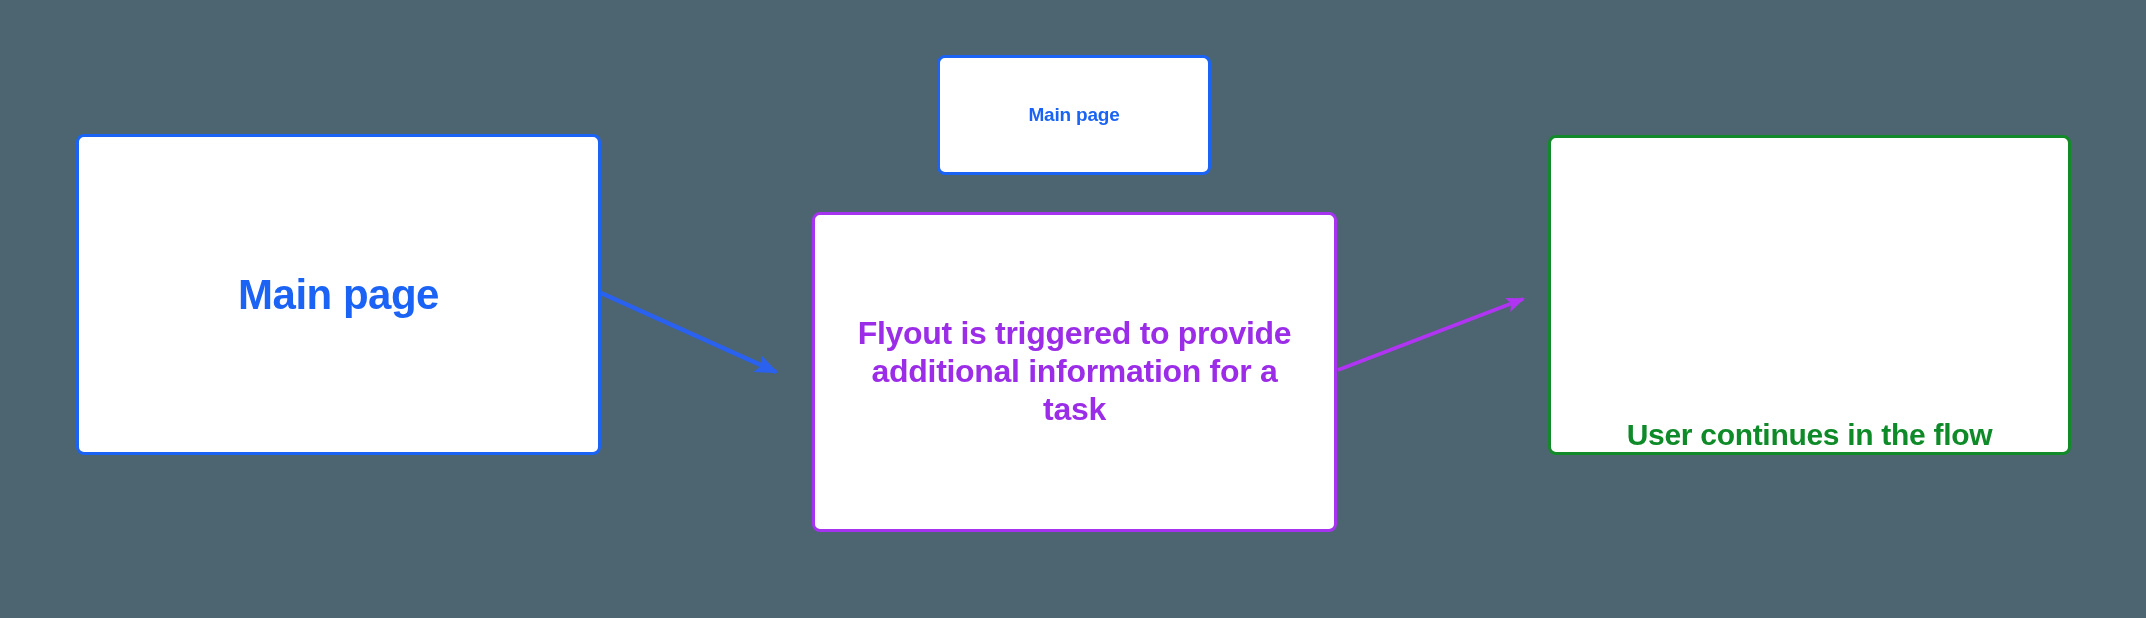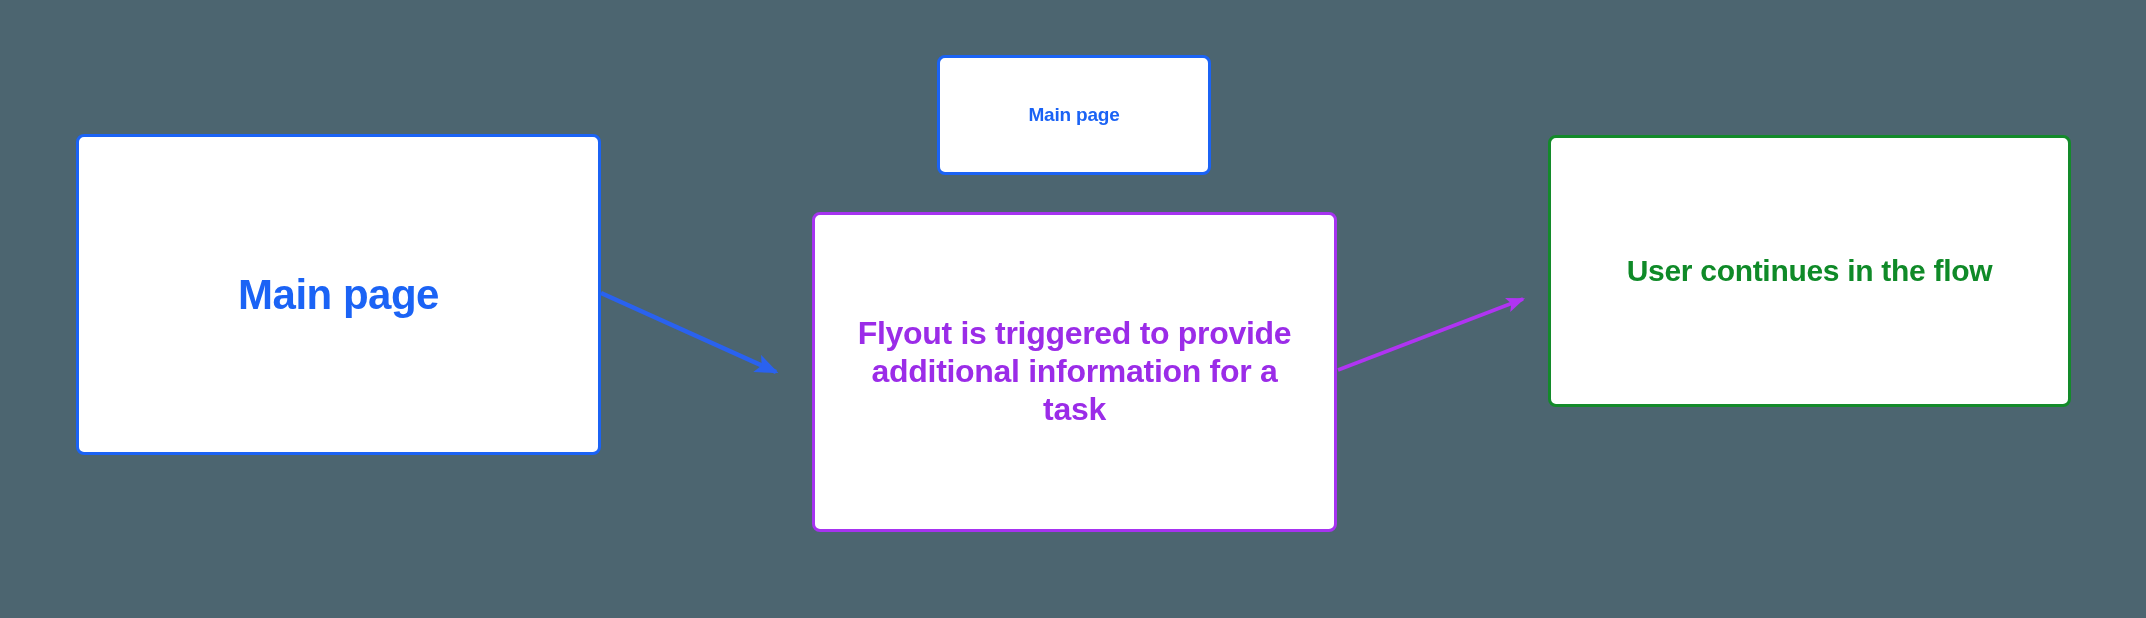--- a/index.html
+++ b/index.html
@@ -66,26 +66,27 @@
     font-size: 32px;
     padding: 0 26px;
     letter-spacing: -0.3px;
   }
 
   
   #node-user-continues {
     left: 1548px;
     top: 135px;
     width: 523px;
-    height: 272px;
+    height: 320px;
     border-color: #138a2a;
     color: #0f8a28;
     font-size: 30px;
     padding: 0 22px;
     letter-spacing: -0.3px;
+    align-items: flex-end;
   }
 
   .node-label {
     display: block;
     white-space: pre-line;
   }
 
   
   #connectors {
     position: absolute;

